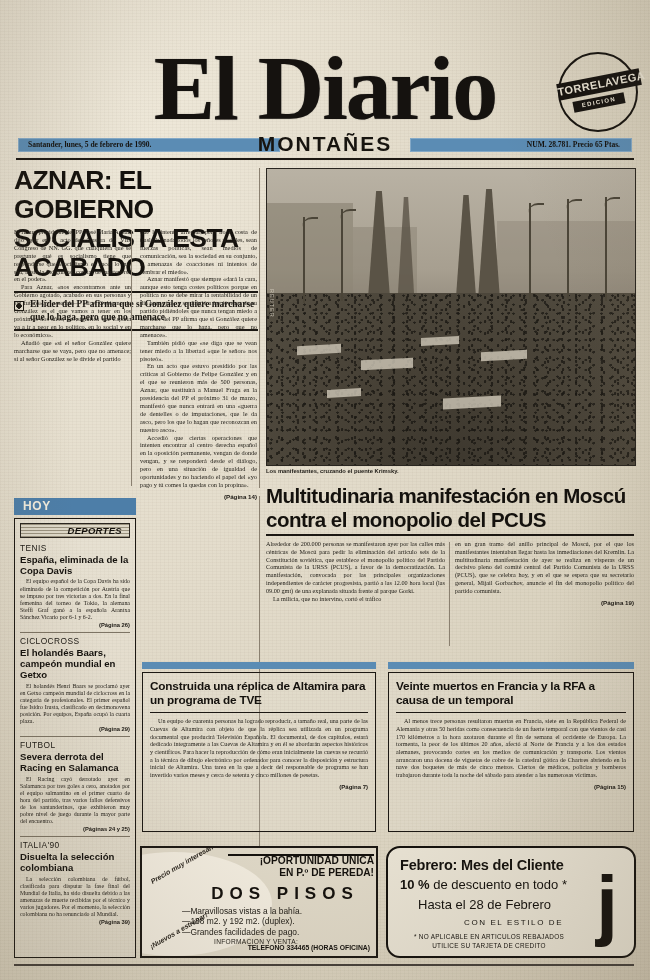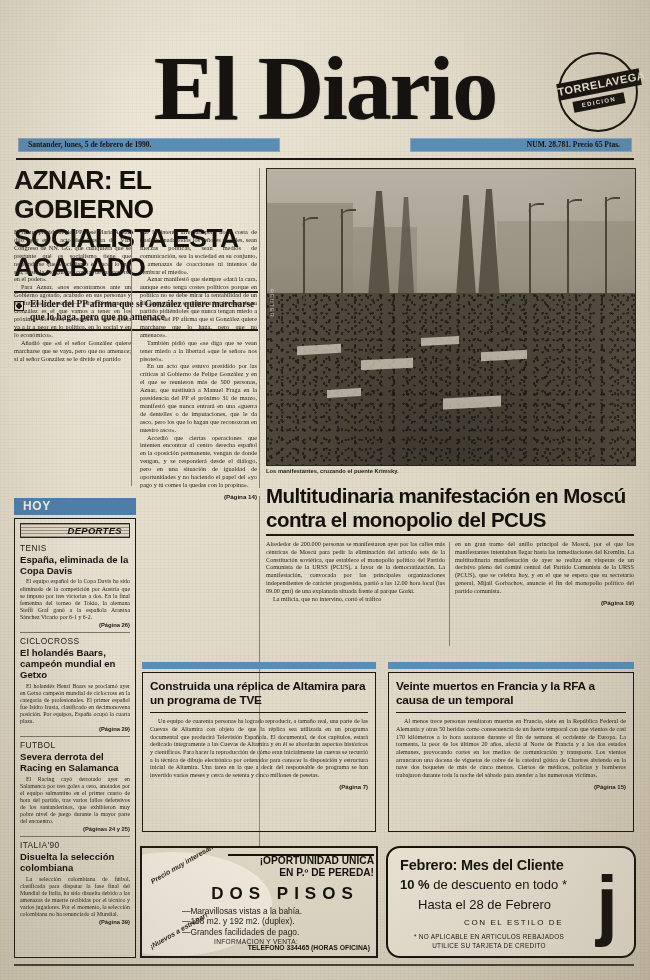--- a/index.html
+++ b/index.html
@@ -289,20 +289,21 @@
       </div>
       <div class="torrel-band2">
         <span>EDICION</span>
       </div>
     </div>
   </div>
 
   <div class="bluebar left">
     <div class="bar-text">Santander, lunes, 5 de febrero de 1990.</div>
   </div>
+  <div class="subtitle">MONTAÑES</div>
   <div class="bluebar right">
     <div class="bar-text">NUM. 28.781. Precio 65 Ptas.</div>
   </div>
   <div class="rule-top"></div>
 
   <div class="lead">
     <h1>AZNAR: EL GOBIERNO SOCIALISTA ESTA ACABADO</h1>
     <div class="hr1"></div>
     <div class="sub-row">
       <div class="sq"></div>

